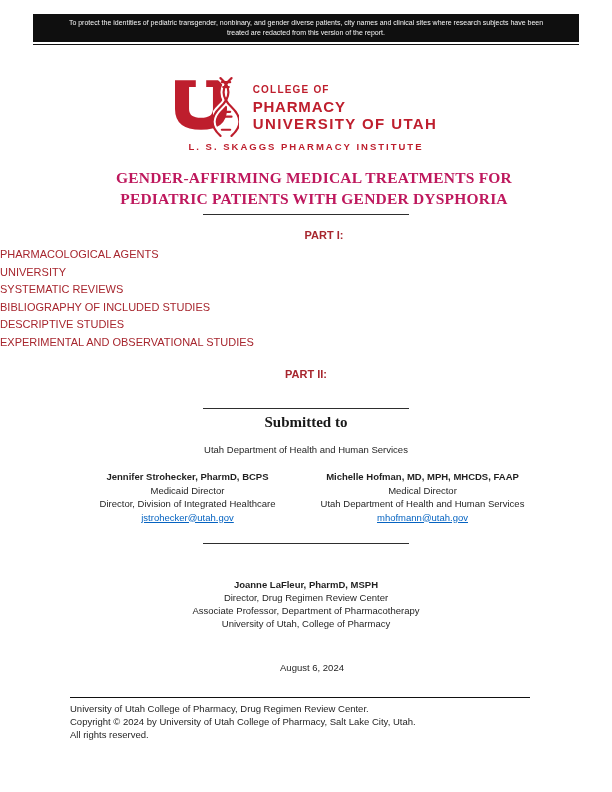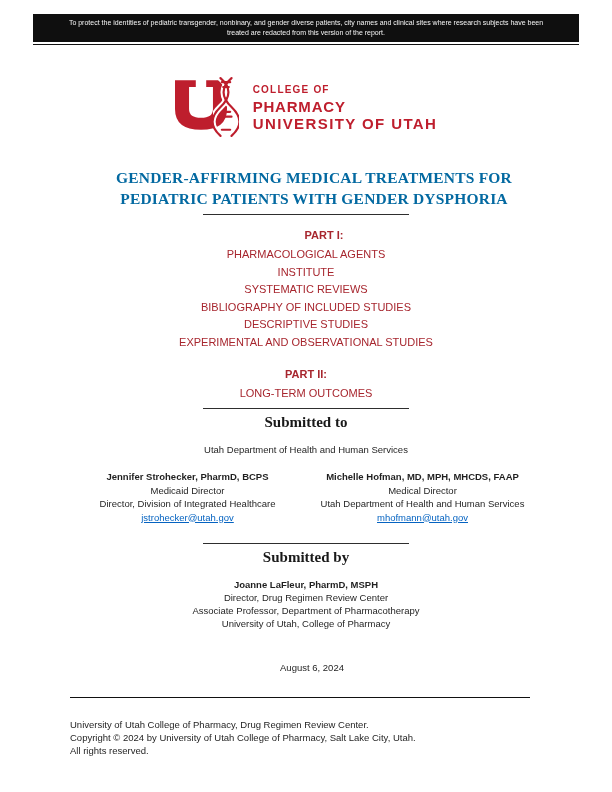--- a/index.html
+++ b/index.html
@@ -37,39 +37,39 @@
   .logo-institute {
     position:absolute; top:141px; left:0; right:0;
     text-align:center; color:#BE1E2D;
     font-size:9.5px; font-weight:bold; letter-spacing:2px;
   }
 
   
   .title {
     position:absolute; top:167px; left:0; right:0;
     text-align:center; font-family:"Liberation Serif", serif;
-    font-size:15.5px; font-weight:bold; line-height:21px; color:#0369a1;
+    font-size:15.5px; font-weight:bold; line-height:21px; color:#be185d;
     letter-spacing:0.2px;
     padding-left:16px;
   }
   .rule {
     position:absolute; left:203px; width:206px;
     border-top:1.6px solid #2e2e2e;
   }
   .rule-title { top:214px; }
   .rule-subto { top:408px; }
   .rule-subby { top:543px; }
 
   
   .part-head {
     position:absolute; left:0; right:0; text-align:center;
     color:#A7262E; font-size:11px; font-weight:bold;
   }
   .part-list {
-    position:absolute; left:0; right:0; text-align:center;
+    position:absolute; left:0; right:0; 
     color:#A7262E; font-size:11px; line-height:17.5px;
   }
   .part1-head { top:229px;padding-left:36px; }
   .part1-list { top:246px; }
   .part2-head { top:368px; }
   .part2-list { top:385px; }
 
   
   .section-head {
     position:absolute; left:0; right:0; text-align:center;
@@ -97,21 +97,21 @@
   .by-name { font-weight:bold; }
 
   .date-line {
     position:absolute; top:662px; left:12px; right:0;
     text-align:center; font-size:9.5px;
   }
 
   
   .footer {
     position:absolute; top:697px; left:70px; width:460px;
-    border-top:1.6px solid #111; padding-top:20px;
+    border-top:1.6px solid #111; padding-top:4px;
     font-size:9.5px; line-height:13px; text-align:left;
   }
 </style>
 </head>
 <body>
 
 <div class="page">
 
   <div class="banner">
     <span>To protect the identities of pediatric transgender, nonbinary, and gender diverse patients, city names and clinical sites where research subjects have been treated are redacted from this version of the report.</span>
@@ -137,41 +137,39 @@
           <line x1="9" y1="78" x2="21" y2="78"></line>
         </g>
       </svg>
     </div>
     <div class="logo-text">
       <div class="logo-college">COLLEGE OF</div>
       <div class="logo-pharmacy">PHARMACY</div>
       <div class="logo-university">UNIVERSITY OF UTAH</div>
     </div>
   </div>
+  <div class="logo-institute">L. S. SKAGGS PHARMACY INSTITUTE</div>
 
   <div class="title">
     <div>GENDER-AFFIRMING MEDICAL TREATMENTS FOR</div>
     <div>PEDIATRIC PATIENTS WITH GENDER DYSPHORIA</div>
   </div>
   <div class="rule rule-title"></div>
 
   <div class="part-head part1-head">PART I:</div>
   <div class="part-list part1-list">
     <div>PHARMACOLOGICAL AGENTS</div>
-    <div>INSTITUTE</div>
+    <div>UNIVERSITY</div>
     <div>SYSTEMATIC REVIEWS</div>
     <div>BIBLIOGRAPHY OF INCLUDED STUDIES</div>
     <div>DESCRIPTIVE STUDIES</div>
     <div>EXPERIMENTAL AND OBSERVATIONAL STUDIES</div>
   </div>
 
   <div class="part-head part2-head">PART II:</div>
-  <div class="part-list part2-list">
-    <div>LONG-TERM OUTCOMES</div>
-  </div>
   <div class="rule rule-subto"></div>
 
   <div class="section-head head-subto">Submitted to</div>
   <div class="org-line">Utah Department of Health and Human Services</div>
 
   <div class="contacts">
     <div class="contact-col">
       <div class="contact-name">Jennifer Strohecker, PharmD, BCPS</div>
       <div>Medicaid Director</div>
       <div>Director, Division of Integrated Healthcare</div>
@@ -180,21 +178,20 @@
     <div class="contact-col">
       <div class="contact-name">Michelle Hofman, MD, MPH, MHCDS, FAAP</div>
       <div>Medical Director</div>
       <div>Utah Department of Health and Human Services</div>
       <div><a class="email" href="#">mhofmann@utah.gov</a></div>
     </div>
   </div>
 
   <div class="rule rule-subby"></div>
 
-  <div class="section-head head-subby">Submitted by</div>
   <div class="by-block">
     <div class="by-name">Joanne LaFleur, PharmD, MSPH</div>
     <div>Director, Drug Regimen Review Center</div>
     <div>Associate Professor, Department of Pharmacotherapy</div>
     <div>University of Utah, College of Pharmacy</div>
   </div>
 
   <div class="date-line">August 6, 2024</div>
 
   <div class="footer">

